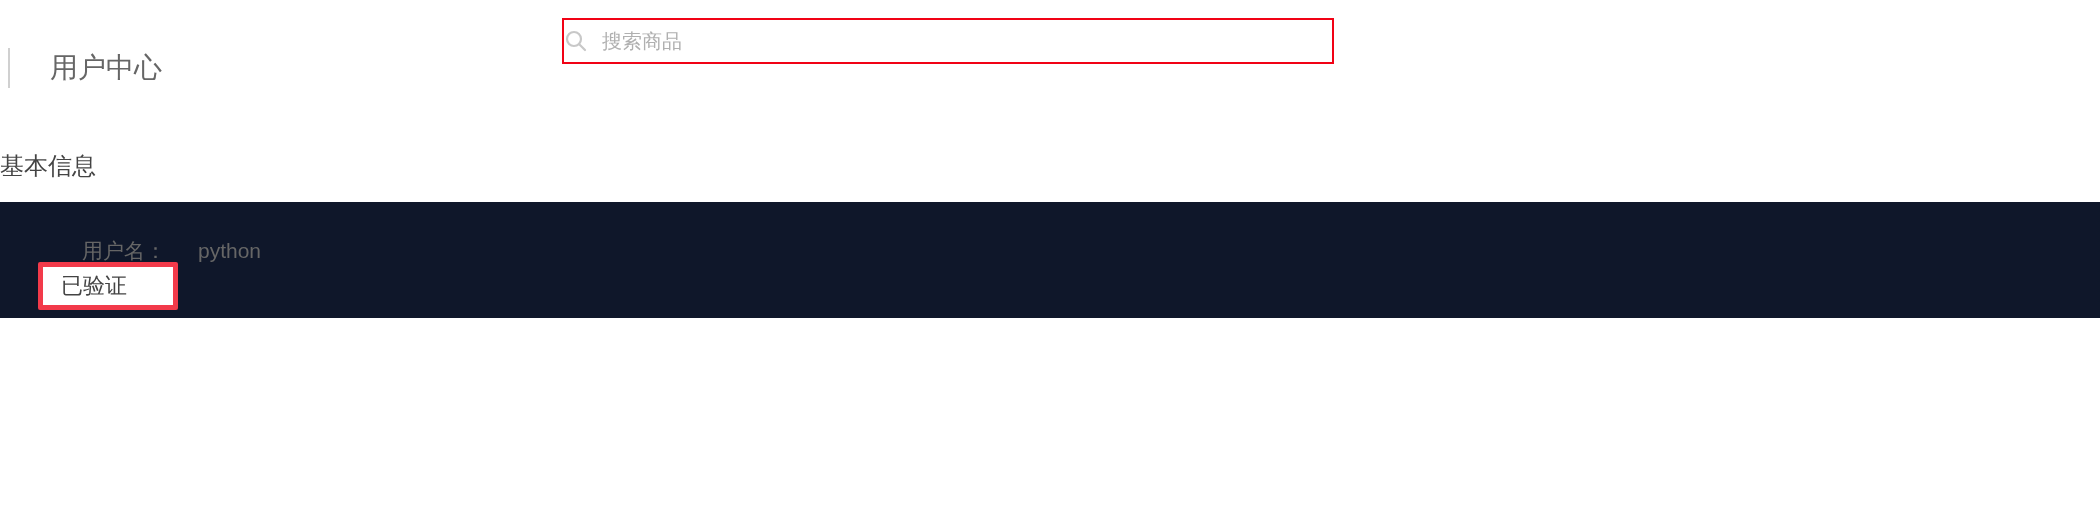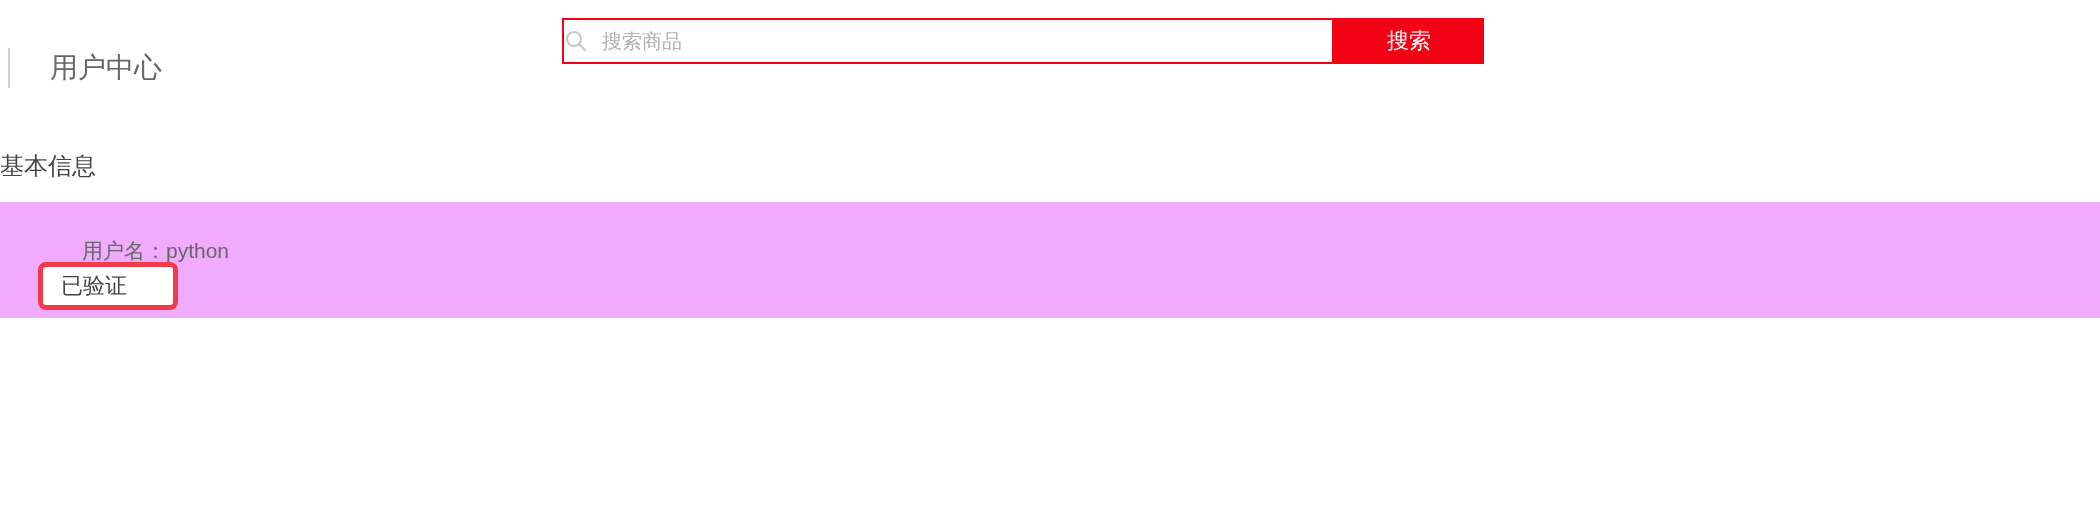--- a/index.html
+++ b/index.html
@@ -83,54 +83,55 @@
     .content {
       margin-top: 60px;
     }
     .section-title {
       font-size: 24px;
       color: #444;
       font-weight: 400;
       margin-bottom: 20px;
     }
     .info-panel {
-      background: #f0abfc;
+      background: #0f172a;
       padding: 34px 54px 34px 54px;
       width: 100%;
       position: relative;
     }
     .info-row {
       display: flex;
       align-items: center;
       margin-bottom: 18px;
       height: 30px;
     }
     .info-label {
       width: 112px;
       text-align: right;
       font-size: 21px;
       color: #666;
     }
     .info-value {
+      margin-left: 32px;
       font-size: 21px;
       color: #666;
     }
     .redacted {
       width: 158px;
       height: 20px;
       background: #f23a4a;
       border-radius: 4px;
       margin-left: 32px;
     }
     .verify-badge {
       position: absolute;
       left: 38px;
       bottom: 8px;
       border: 5px solid #f23a4a;
-      border-radius: 8px;
+      border-radius: 2px;
       padding: 4px 46px 4px 18px;
       font-size: 22px;
       color: #444;
       background: #fff;
     }
   </style>
 </head>
 <body>
 
 <div class="header">
@@ -141,21 +142,20 @@
   <div class="search-area">
     <div class="search-box">
       <span class="search-icon">
         <svg viewBox="0 0 24 24" width="24" height="24">
           <circle cx="10" cy="10" r="7" stroke="#c8c8c8" stroke-width="2.2" fill="none"></circle>
           <line x1="15.2" y1="15.2" x2="21" y2="21" stroke="#c8c8c8" stroke-width="2.2" stroke-linecap="round"></line>
         </svg>
       </span>
       <input type="text" class="search-input" placeholder="搜索商品" style="">
     </div>
-    <button class="search-button">搜索</button>
   </div>
 </div>
 
 <div class="content">
   <div class="section-title">基本信息</div>
   <div class="info-panel">
     <div class="info-row">
       <span class="info-label">用户名：</span>
       <span class="info-value">python</span>
     </div>

